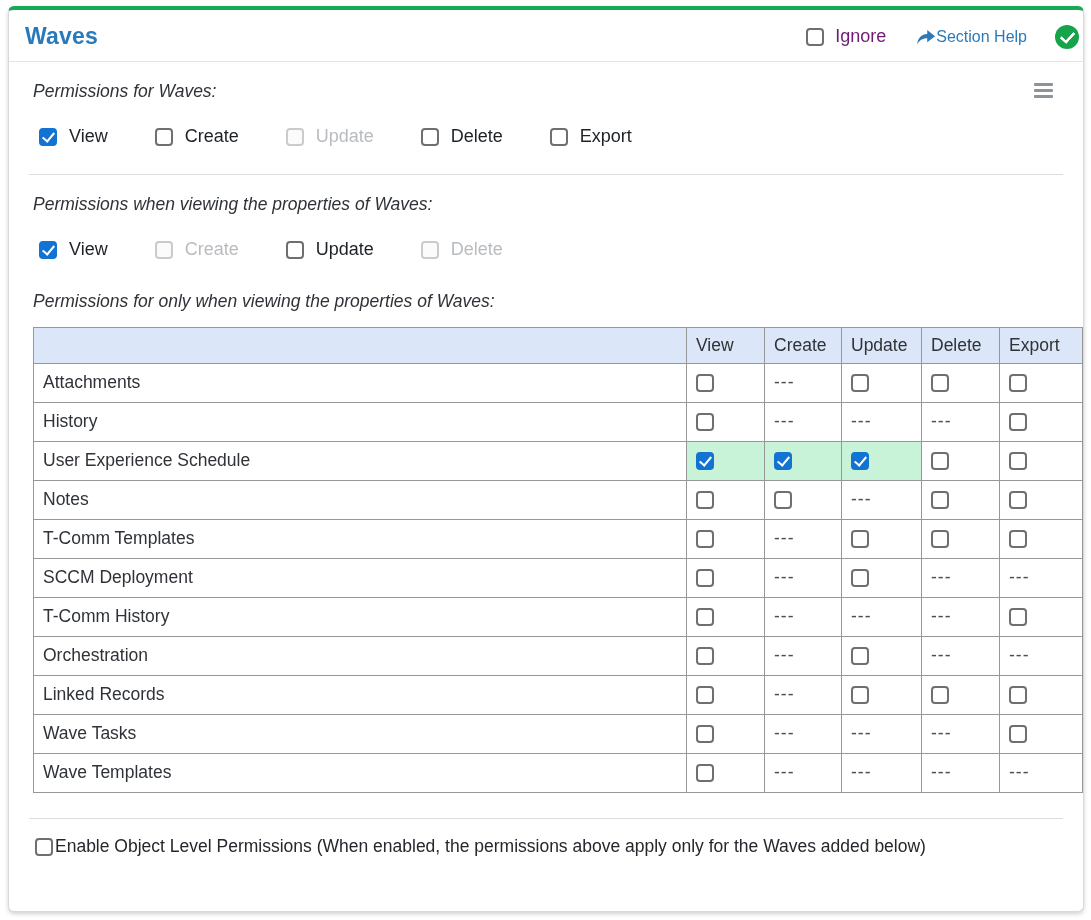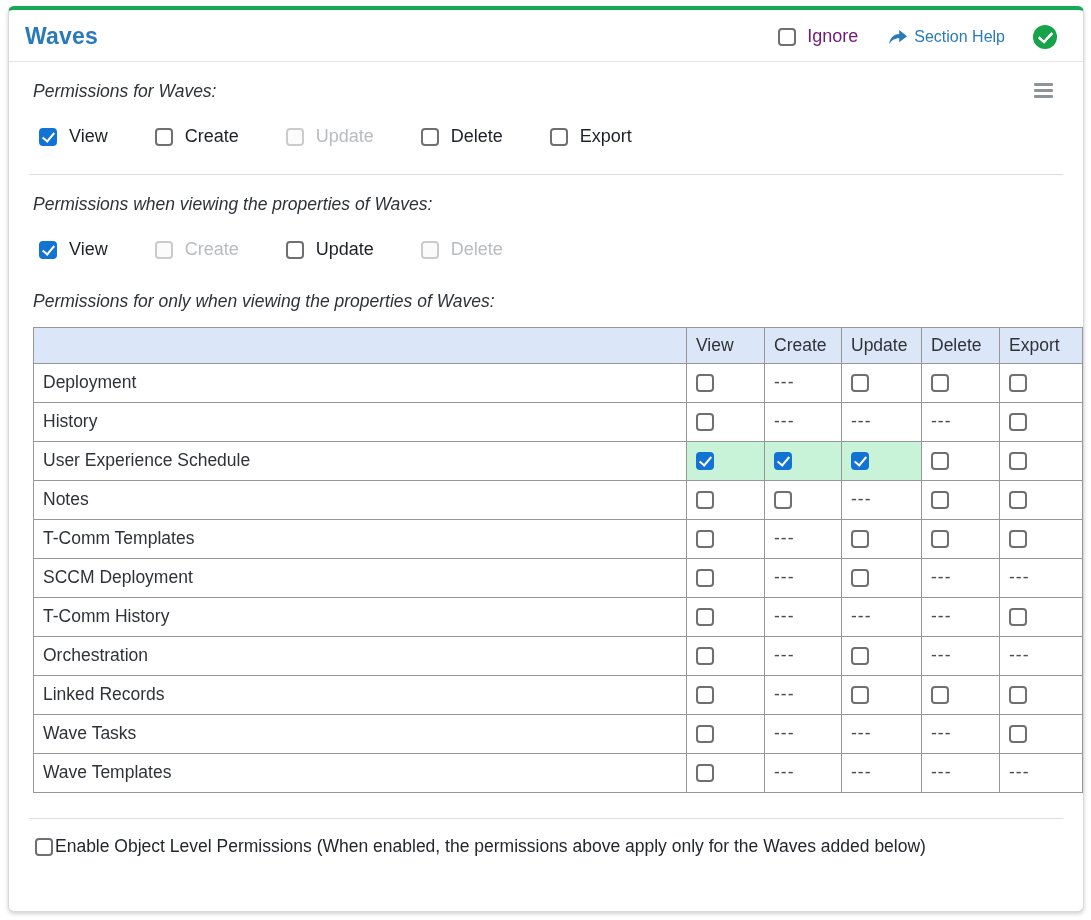--- a/index.html
+++ b/index.html
@@ -6,26 +6,26 @@
   html,body { width: 1091px; height: 920px; background: #ffffff;
     font-family: "Liberation Sans", sans-serif; color: #333333; }
   .card {
     position: absolute; left: 8px; top: 6px; width: 1076px; height: 906px;
     background: #ffffff; border: 1px solid #d9d9d9; border-top: 4px solid #18a957;
     border-radius: 6px; box-shadow: 0 2px 4px rgba(0,0,0,.18);
     overflow: hidden;
   }
   
   .hdr { display: flex; align-items: center; justify-content: space-between;
-    padding: 13px 26px 11px 16px; border-bottom: 1px solid #e4e4e4; }
+    padding: 13px 4px 11px 16px; border-bottom: 1px solid #e4e4e4; }
   .title { font-size: 23px; font-weight: 700; color: #2a7ab9; letter-spacing: .2px; }
   .hdr-right { display: flex; align-items: center; gap: 14px; }
   .ignore-wrap { display: flex; align-items: center; gap: 11px; margin-right: 16px; }
   .ignore-label { font-size: 18px; color: #701a75; }
-  .help-link { display: flex; align-items: center; gap: 6px; color: #2a7ab9;
+  .help-link { display: flex; align-items: center; color: #2a7ab9;
     font-size: 16px; cursor: pointer; text-decoration: none; margin-right: 14px; }
   .badge { width: 24px; height: 24px; border-radius: 50%; background: #16a34a; position: relative; }
   .badge::after { content: ""; position: absolute; left: 8px; top: 4px; width: 6px; height: 11px;
     border: solid #fff; border-width: 0 3px 3px 0; transform: rotate(42deg); border-radius: 1px; }
   
   .cb { display: inline-block; width: 18px; height: 18px; border: 2px solid #6f6f6f;
     border-radius: 4px; background: #fff; position: relative; flex: 0 0 auto; }
   .cb.checked { background: #1273d2; border-color: #1273d2; }
   .cb.checked::after { content: ""; position: absolute; left: 4px; top: 0px; width: 5px; height: 10px;
     border: solid #fff; border-width: 0 2.5px 2.5px 0; transform: rotate(40deg); }
@@ -150,21 +150,21 @@
             <th></th>
             <th>View</th>
             <th>Create</th>
             <th>Update</th>
             <th>Delete</th>
             <th>Export</th>
           </tr>
       </thead>
       <tbody id="table-body">
           <tr>
-            <td>Deployment</td>
+            <td>Attachments</td>
             <td><span class="cb"></span></td>
             <td class="dash">---</td>
             <td><span class="cb"></span></td>
             <td><span class="cb"></span></td>
             <td><span class="cb"></span></td>
           </tr>
           <tr>
             <td>History</td>
             <td><span class="cb"></span></td>
             <td class="dash">---</td>

